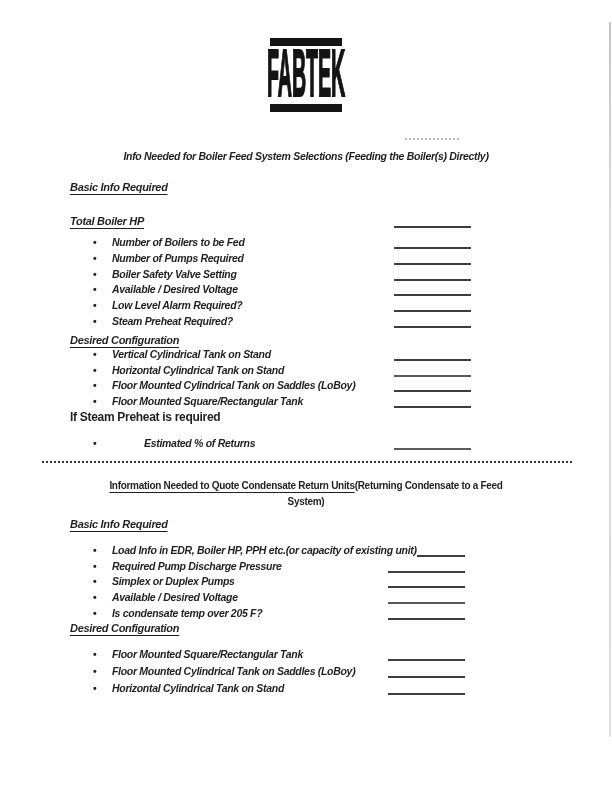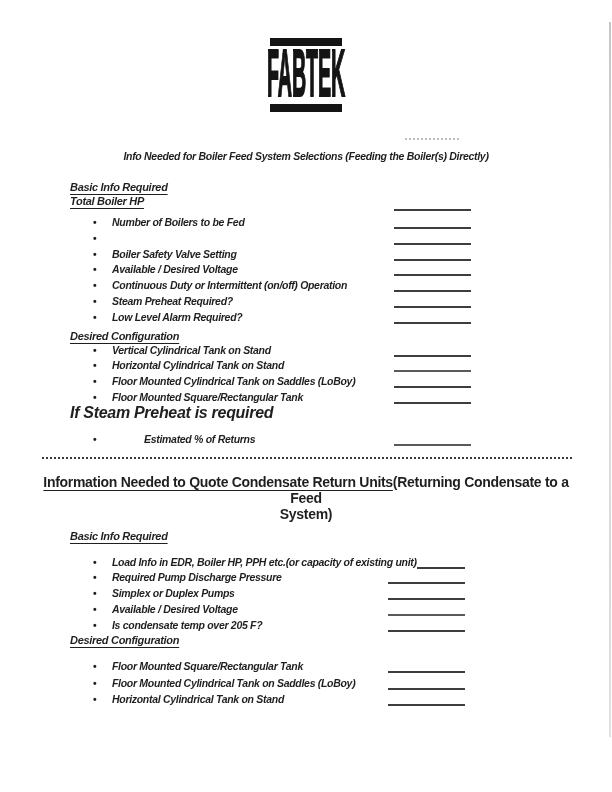--- a/index.html
+++ b/index.html
@@ -18,48 +18,48 @@
   .logo { width:96px; margin:38px auto 0; }
   .logo svg { display:block; }
 
   
   .doc-title { margin-top:36px; text-align:center; font-size:10.5px; font-weight:bold;
                font-style:italic; line-height:16px; }
   .content { margin-left:70px; }
   .subhead { font-size:11px; font-weight:bold; font-style:italic; line-height:14px;
              text-decoration:underline; text-underline-offset:2.5px; text-decoration-thickness:1.3px; }
   .h-basic1 { margin-top:16px; }
-  .note { font-size:16px; font-weight:bold; font-style:italic; line-height:14px; }
+  .note { font-size:12px; font-weight:bold; line-height:14px; }
 
   
   .rows-1 { width:401px; }   
   .rows-2 { width:395px; }   
   .row { display:flex; align-items:baseline; }
-  .hp-row { margin-top:0; line-height:14px;align-items:flex-end; }
+  .hp-row { margin-top:20px; line-height:14px; }
   .label { font-size:10.5px; font-weight:bold; font-style:italic; white-space:nowrap; }
   .blank { flex:1 1 auto; max-width:77px; min-width:24px; margin-left:auto;
            border-bottom:2px solid #3d3d3d; position:relative; top:3px; }
   .blank.soft { border-bottom-color:#5a5a5a; }
 
   .list { margin-top:0; }
   .list .row { line-height:15.8px; }
   .list1 { margin-top:7px; }
   .h-desired1 { margin-top:3px; }
   .list-config1 { }
   .note-preheat { margin-top:0; }
   .row-estimated { margin-top:12px; line-height:15px;gap:32px; }
 
   .bullet-row { padding-left:23px; }
   .bullet { width:19px; flex:0 0 19px; font-size:10.5px; font-weight:bold; }
   .bullet::before { content:"\2022"; }
 
   .dotted-sep { margin:10px 40px 0 42px; height:0; border-top:2px dotted #3a3a3a; }
 
   
-  .h2 { margin:15px 40px 0; text-align:center; font-size:14px; font-weight:bold; line-height:16px; }
+  .h2 { margin:15px 40px 0; text-align:center; font-size:10px; font-weight:bold; line-height:16px; }
   .h2 .u { text-decoration:underline; text-underline-offset:2.5px; text-decoration-thickness:1.4px; }
   .h-basic2 { margin-top:7px; }
   .list2 { margin-top:12px; }
   .list2 .row { line-height:15.7px; }
   .h-desired2 { margin-top:0; }
   .list-config2 { margin-top:11px; }
   .list-config2 .row { line-height:16.6px; }
 </style>
 </head>
 <body>
@@ -89,45 +89,41 @@
     </div>
 
     <div class="list list1">
       <div class="row bullet-row">
           <span class="bullet"></span>
           <span class="label">Number of Boilers to be Fed</span>
           <span class="blank"></span>
         </div>
       <div class="row bullet-row">
           <span class="bullet"></span>
+          <span class="label">Number of Pumps Required</span>
           <span class="blank"></span>
         </div>
       <div class="row bullet-row">
           <span class="bullet"></span>
           <span class="label">Boiler Safety Valve Setting</span>
           <span class="blank"></span>
         </div>
       <div class="row bullet-row">
           <span class="bullet"></span>
           <span class="label">Available / Desired Voltage</span>
           <span class="blank"></span>
         </div>
       <div class="row bullet-row">
           <span class="bullet"></span>
-          <span class="label">Continuous Duty or Intermittent (on/off) Operation</span>
+          <span class="label">Low Level Alarm Required?</span>
           <span class="blank"></span>
         </div>
       <div class="row bullet-row">
           <span class="bullet"></span>
           <span class="label">Steam Preheat Required?</span>
-          <span class="blank"></span>
-        </div>
-      <div class="row bullet-row">
-          <span class="bullet"></span>
-          <span class="label">Low Level Alarm Required?</span>
           <span class="blank"></span>
         </div>
     </div>
 
     <div class="subhead h-desired1">Desired Configuration</div>
 
     <div class="list list-config1">
       <div class="row bullet-row">
           <span class="bullet"></span>
           <span class="label">Vertical Cylindrical Tank on Stand</span>

